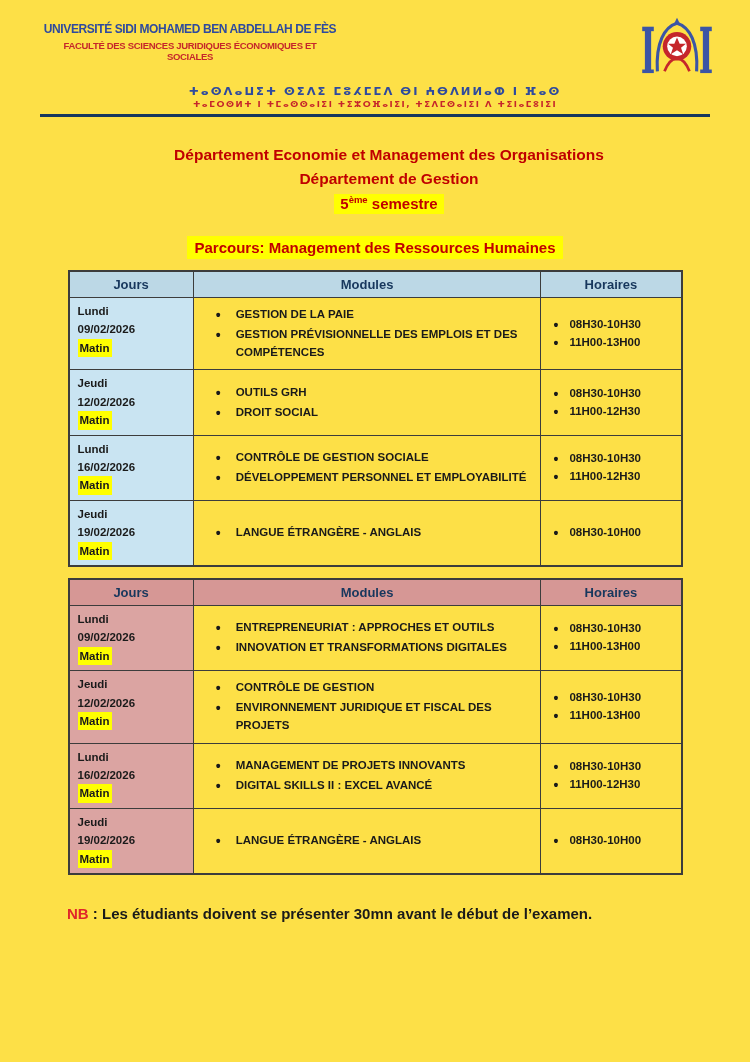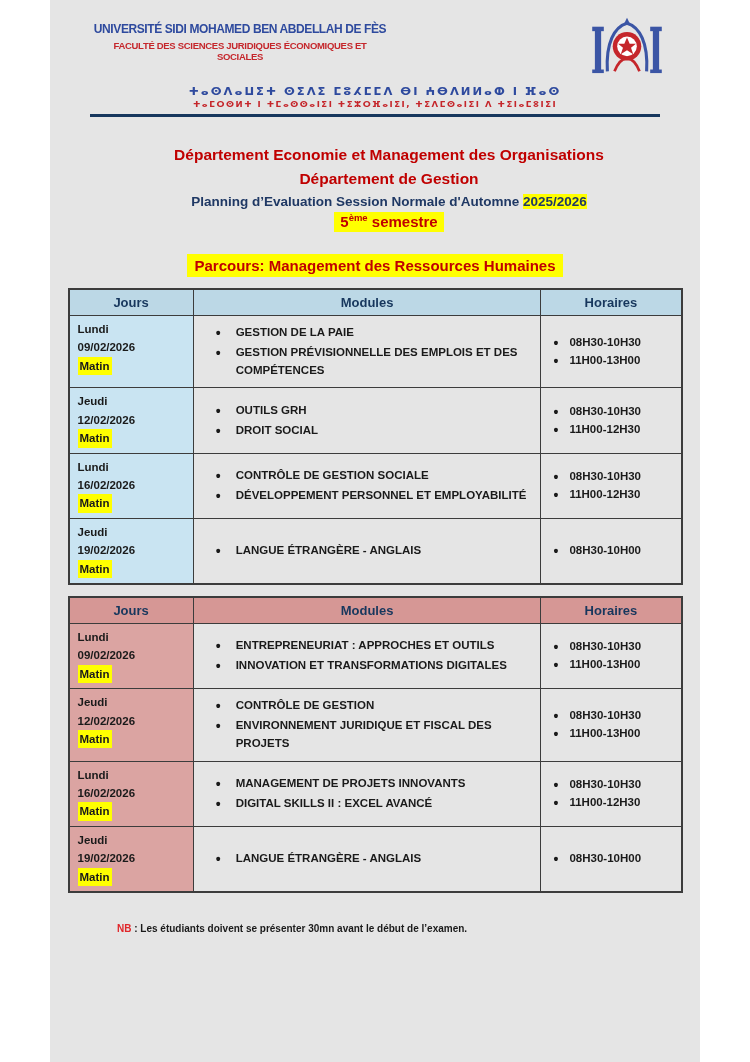--- a/index.html
+++ b/index.html
@@ -1,19 +1,19 @@
 <!DOCTYPE html>
 <html><head>
 <meta charset="utf-8">
 <style>
   * { margin: 0; padding: 0; box-sizing: border-box; }
   html, body { background: #ffffff; }
   body { font-family: "Liberation Sans", sans-serif; }
   .page {
-    width: 650px; min-height: 1062px; margin: 0 auto; background: #e5e5e5;
+    width: 750px; min-height: 1062px; margin: 0 auto; background: #fde047;
     position: relative; overflow: hidden;
   }
 
   
   .letterhead { display: flex; align-items: flex-start; justify-content: space-between;
     padding: 16px 28px 0 40px; }
   .lh-left { width: 300px; text-align: center; padding-top: 6px; }
   .lh-left .uni { color: #2e4a9e; font-weight: bold; font-size: 12px; letter-spacing: -0.4px; line-height: 1.25; }
   .lh-left .fac { color: #c5262b; font-weight: bold; font-size: 9.5px; letter-spacing: -0.3px; margin-top: 3px; }
   .lh-logo { width: 90px; height: 66px; flex: 0 0 auto; }
@@ -53,21 +53,21 @@
   td.day-cell { vertical-align: top; padding: 4px 6px 5px 8px; font-size: 11.5px; font-weight: bold; color: #1a1a1a; line-height: 1.6; }
   td.day-cell .period { background: #ffff00; display: inline-block; padding: 0 2px; }
   td.mod-cell, td.hor-cell { vertical-align: middle; padding: 6px 2px; }
   .bullet-item { position: relative; padding-left: 40px; font-size: 11.5px; font-weight: bold;
     color: #1a1a1a; line-height: 1.55; margin: 2px 0; }
   .bullet-item::before { content: "\2022"; position: absolute; left: 20px; top: -1px; font-size: 14px; }
   td.hor-cell .bullet-item { padding-left: 26px; margin: 0 0; }
   td.hor-cell .bullet-item::before { left: 10px; }
 
   
-  .note { margin: 30px 8px 0 67px; font-size: 10px; font-weight: bold; color: #1a1a1a; }
+  .note { margin: 30px 8px 0 67px; font-size: 15px; font-weight: bold; color: #1a1a1a; }
   .note .nb { color: #e0262a; }
 </style>
 </head>
 <body>
 
 <div class="page">
 
   <div class="letterhead">
     <div class="lh-left">
       <div class="uni">UNIVERSITÉ SIDI MOHAMED BEN ABDELLAH DE FÈS</div>
@@ -90,21 +90,20 @@
   </div>
   <div class="tifinagh">
     <div class="t1">ⵜⴰⵙⴷⴰⵡⵉⵜ ⵙⵉⴷⵉ ⵎⵓⵃⵎⵎⴷ ⴱⵏ ⵄⴱⴷⵍⵍⴰⵀ ⵏ ⴼⴰⵙ</div>
     <div class="t2">ⵜⴰⵎⵔⵙⵍⵜ ⵏ ⵜⵎⴰⵙⵙⴰⵏⵉⵏ ⵜⵉⵣⵔⴼⴰⵏⵉⵏ, ⵜⵉⴷⵎⵙⴰⵏⵉⵏ ⴷ ⵜⵉⵏⴰⵎⵓⵏⵉⵏ</div>
   </div>
   <div class="lh-rule"></div>
 
   <div class="titles">
     <div class="dept1">Département Economie et Management des Organisations</div>
     <div class="dept2">Département de Gestion</div>
-    <div class="planning"><span>Planning d’Evaluation Session Normale d'Automne </span><span class="hl">2025/2026</span></div>
     <div class="semester"><span class="box"><span>5</span><sup>ème</sup><span> semestre</span></span></div>
   </div>
 
   <div class="section-heading sh-1">
     <span class="box">Parcours: Management des Ressources Humaines</span>
   </div>
   <table class="planning-table theme-blue">
     <colgroup>
         <col style="width:125px">
         <col style="width:349px">

